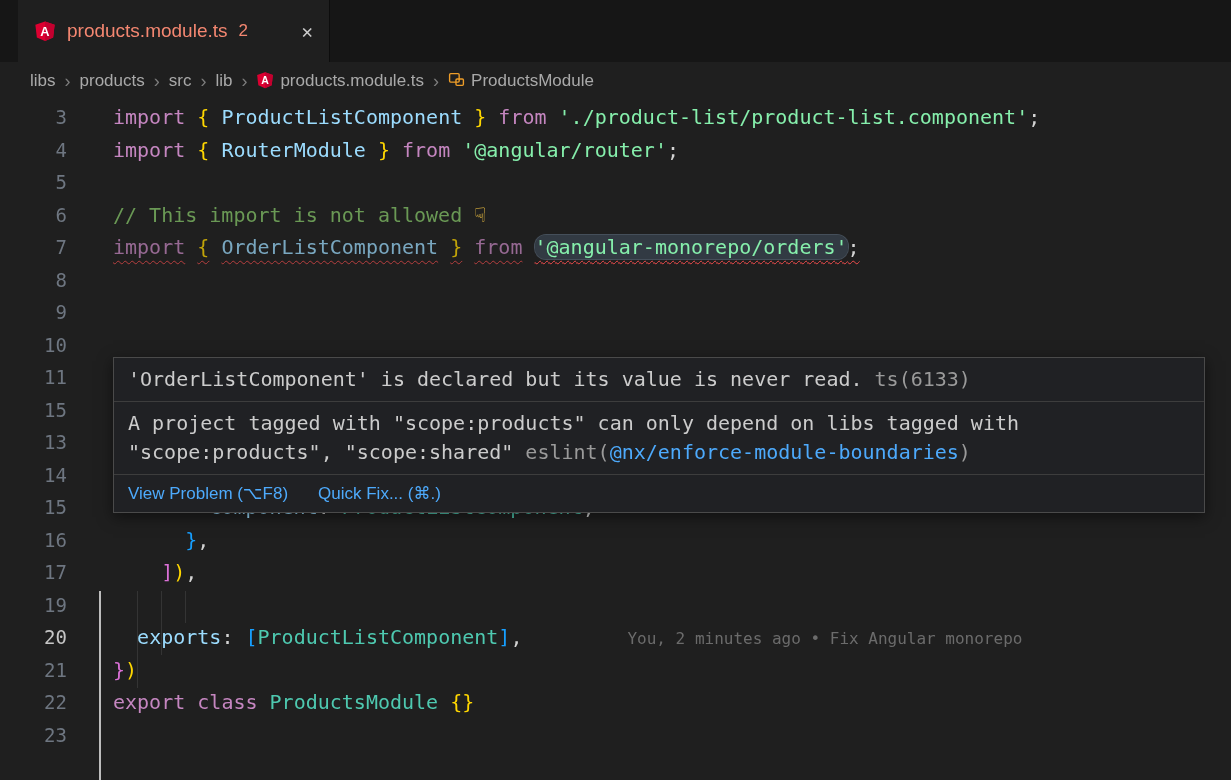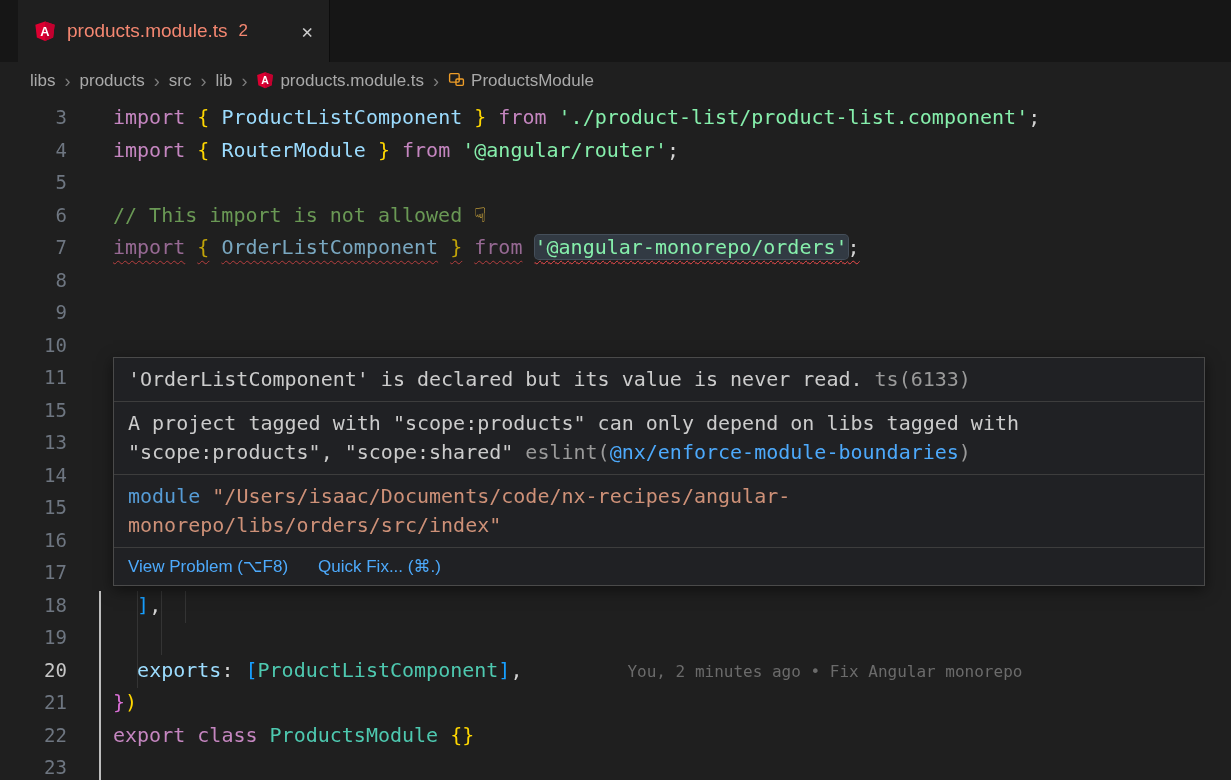--- a/index.html
+++ b/index.html
@@ -24,21 +24,21 @@
   .line{display:flex;height:32.5px;line-height:32.5px;font-size:20px;white-space:pre}
   .gutter{width:67px;text-align:right;color:#6e7681;font-size:19px;flex:none;cursor:pointer}
   .gutter.active{color:#c6c6c6}
   .code{padding-left:46px;flex:none;white-space:pre}
   .tk{white-space:pre}
   .kw{color:#C586C0}.var{color:#9CDCFE}.cls{color:#4EC9B0}.str{color:#86efac}
   .cmt{color:#6A9955}.pun{color:#D4D4D4}
   .b1{color:#FFD700}.b2{color:#DA70D6}.b3{color:#179FFF}
   .emoji{color:#f5c542;font-family:"DejaVu Sans",sans-serif}
   .dim{opacity:.72}
-  .tk.hl{background:rgba(99,130,160,.28);box-shadow:0 0 0 1px rgba(140,170,200,.35);border-radius:4px}
+  .tk.hl{background:rgba(99,130,160,.28);box-shadow:0 0 0 1px rgba(140,170,200,.35);border-radius:11px}
   .squiggle{text-decoration:underline wavy #f14c4c;text-decoration-thickness:1px;text-underline-offset:6px}
   .blame{color:#6b6b6b;margin-left:105px;font-size:16px}
 
   .git-bar{position:absolute;left:99px;top:491px;width:2px;height:228px;background:#bdbdbd}
   .indent-guide{position:absolute;width:1px;background:#343434}
   .ig1{left:137px;top:491px;height:97px}
   .ig2{left:161px;top:491px;height:64px}
   .ig3{left:185px;top:491px;height:32px}
 
   
@@ -125,47 +125,39 @@
         <div class="line"><div class="gutter">8</div><div class="code"></div></div>
         <div class="line"><div class="gutter">9</div><div class="code"></div></div>
         <div class="line"><div class="gutter">10</div><div class="code"></div></div>
         <div class="line"><div class="gutter">11</div><div class="code"></div></div>
         <div class="line"><div class="gutter">15</div><div class="code"></div></div>
         <div class="line"><div class="gutter">13</div><div class="code"></div></div>
         <div class="line"><div class="gutter">14</div><div class="code"></div></div>
         <div class="line"><div class="gutter">15</div><div class="code"><span class="tk pun">        </span><span class="tk var">component</span><span class="tk pun">: </span><span class="tk cls">ProductListComponent</span><span class="tk pun">,</span></div></div>
         <div class="line"><div class="gutter">16</div><div class="code"><span class="tk pun">      </span><span class="tk b3">}</span><span class="tk pun">,</span></div></div>
         <div class="line"><div class="gutter">17</div><div class="code"><span class="tk pun">    </span><span class="tk b2">]</span><span class="tk b1">)</span><span class="tk pun">,</span></div></div>
-        <div class="line"><div class="gutter">18</div><div class="code"><span class="tk pun">  </span><span class="tk b3">]</span><span class="tk pun">,</span></div></div>
         <div class="line"><div class="gutter">19</div></div>
         <div class="line"><div class="gutter active">20</div><div class="code"><span class="tk pun">  </span><span class="tk var">exports</span><span class="tk pun">: </span><span class="tk b3">[</span><span class="tk cls">ProductListComponent</span><span class="tk b3">]</span><span class="tk pun">,</span><span class="blame">You, 2 minutes ago • Fix Angular monorepo</span></div></div>
         <div class="line"><div class="gutter">21</div><div class="code"><span class="tk b2">}</span><span class="tk b1">)</span></div></div>
         <div class="line"><div class="gutter">22</div><div class="code"><span class="tk kw">export</span><span class="tk pun"> </span><span class="tk kw">class</span><span class="tk pun"> </span><span class="tk cls">ProductsModule</span><span class="tk pun"> </span><span class="tk b1">{</span><span class="tk b1">}</span></div></div>
         <div class="line"><div class="gutter">23</div><div class="code"></div></div>
       </div>
 
     <div class="hover">
       <div class="hv-row">
         <span>'OrderListComponent' is declared but its value is never read.</span>
         <span class="hv-code">ts(6133)</span>
       </div>
       <div class="hv-row">
         <div>A project tagged with "scope:products" can only depend on libs tagged with</div>
         <div>
           <span>"scope:products", "scope:shared"</span>
           <span class="hv-code">eslint(</span><a class="hv-link">@nx/enforce-module-boundaries</a><span class="hv-code">)</span>
         </div>
       </div>
-      <div class="hv-row">
-        <div>
-          <span class="kw-blue">module</span>
-          <span class="str">"/Users/isaac/Documents/code/nx-recipes/angular-</span>
-        </div>
-        <div><span class="str">monorepo/libs/orders/src/index"</span></div>
-      </div>
       <div class="hv-actions">
         <a>View Problem (⌥F8)</a>
         <a>Quick Fix... (⌘.)</a>
       </div>
     </div>
   </div>
 
 </div>
 
 </body></html>

